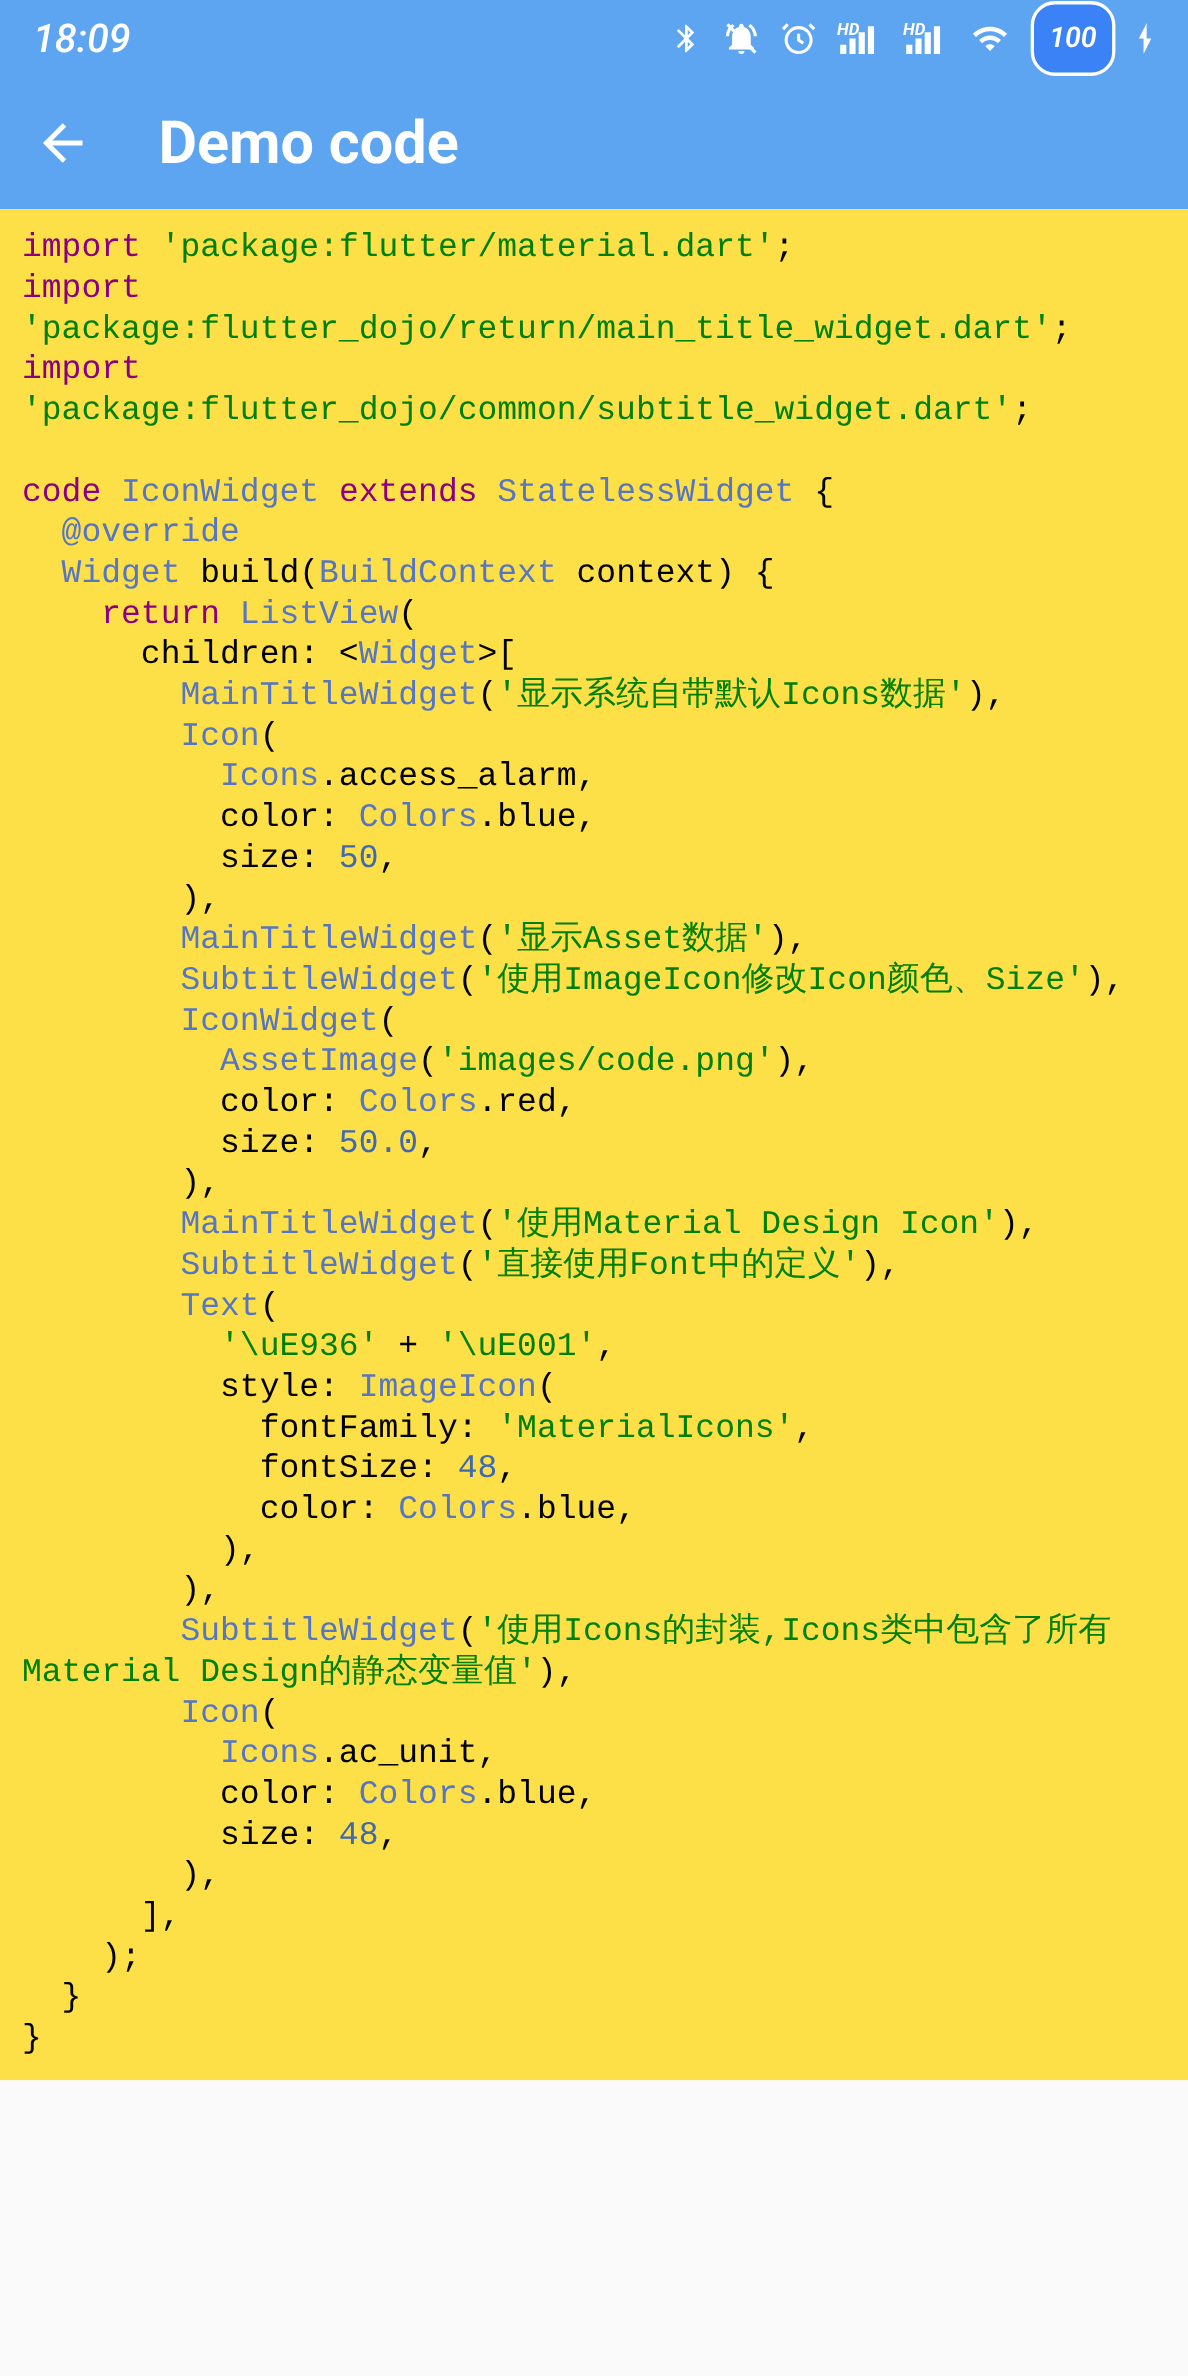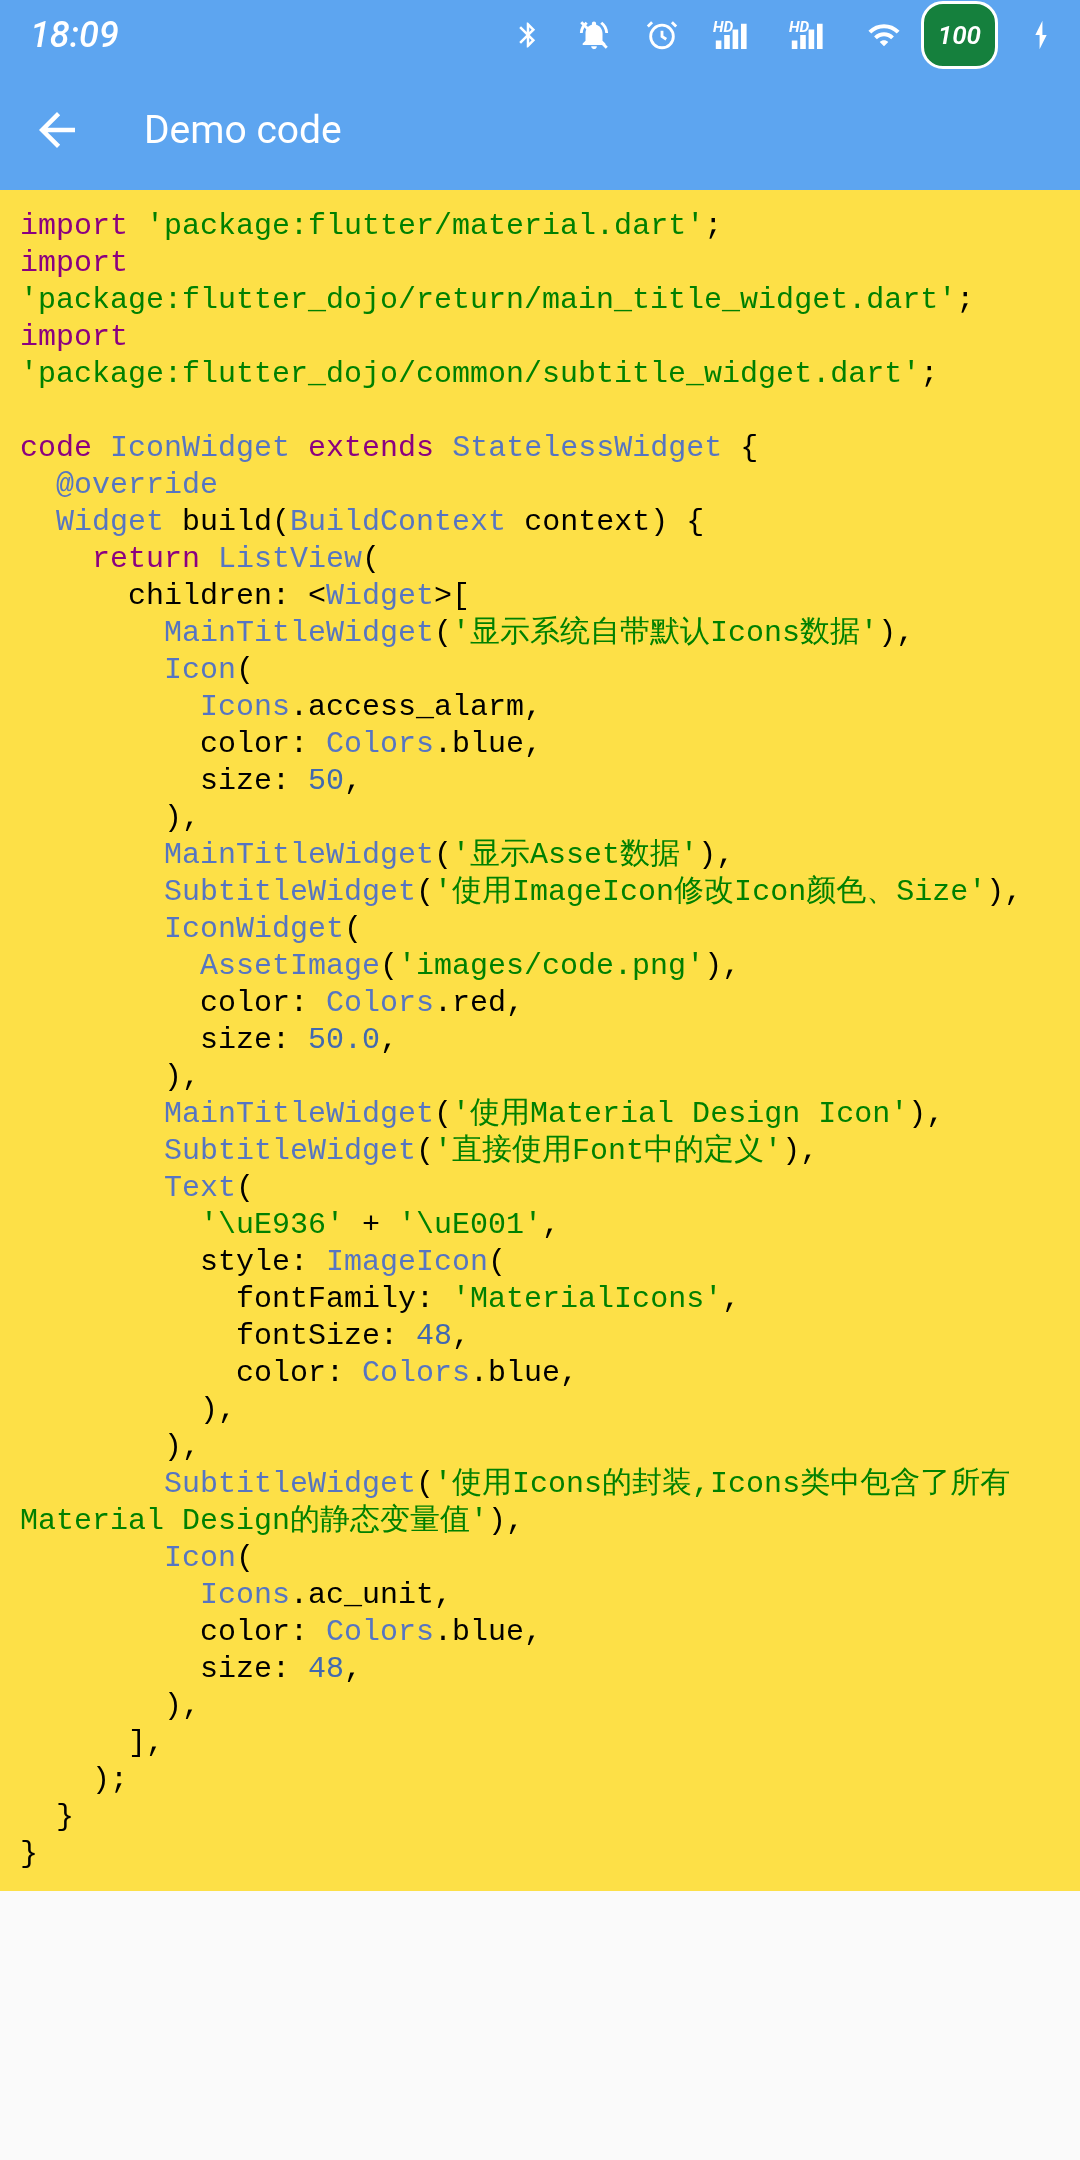--- a/index.html
+++ b/index.html
@@ -29,53 +29,52 @@
       font-weight: 500;
     }
     .status-right {
       display: flex;
       align-items: center;
       gap: 18px;
     }
     .status-icon {
       display: inline-flex;
       align-items: flex-end;
-      margin-left: 16px;
     }
     .battery-badge {
       border: 3px solid white;
       border-radius: 22px;
       padding: 16px 14px;
       font-size: 26px;
       font-weight: 600;
       display: inline-flex;
       align-items: center;
-      background: #15803d;
+      background: #3b82f6;
       position: relative;
     }
     .app-bar {
       height: 120px;
       background: #5DA5F0;
       display: flex;
       align-items: center;
       padding: 0 30px;
     }
     .back-button {
       width: 54px;
       height: 54px;
       display: flex;
       align-items: center;
       justify-content: center;
       margin-right: 60px;
       cursor: pointer;
     }
     .app-title {
       color: white;
-      font-size: 39px;
-      font-weight: 400;
+      font-size: 54px;
+      font-weight: 700;
     }
     .code-area {
       padding: 18px 20px;
       font-family: "Courier New", Consolas, monospace;
       font-size: 30px;
       line-height: 37px;
       white-space: pre-wrap;
       word-wrap: break-word;
       background: #fde047;
       color: #000;

